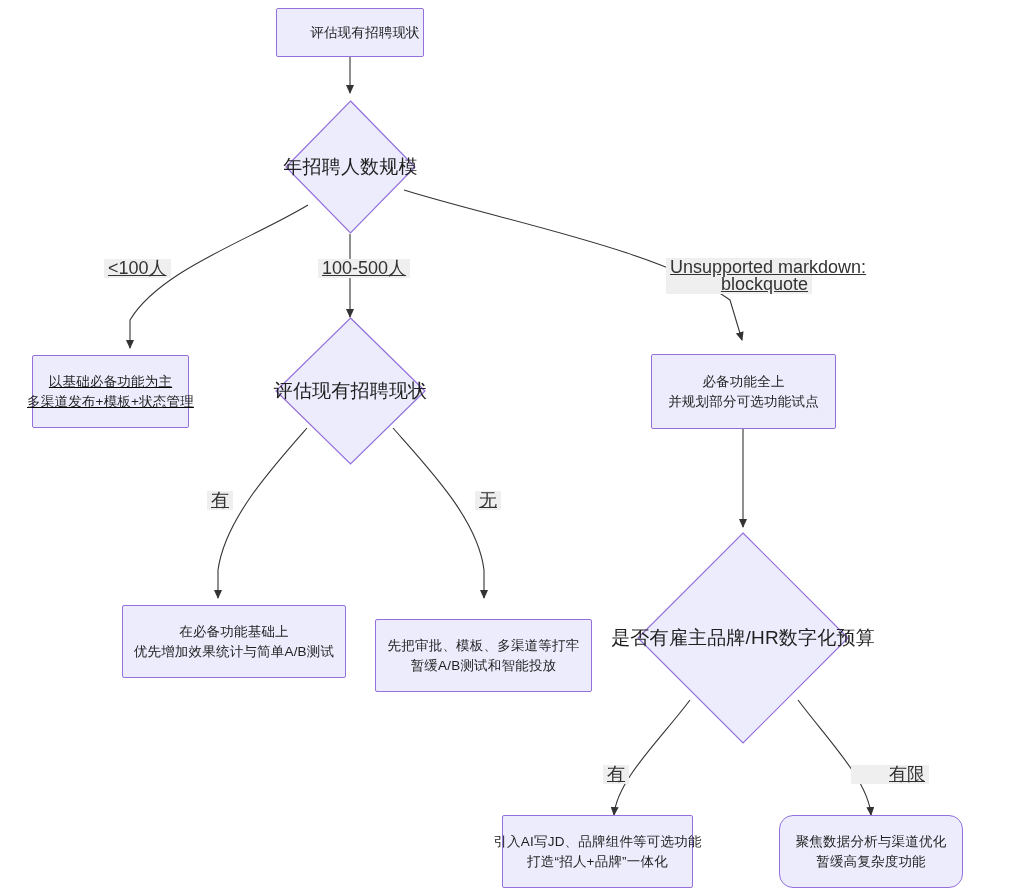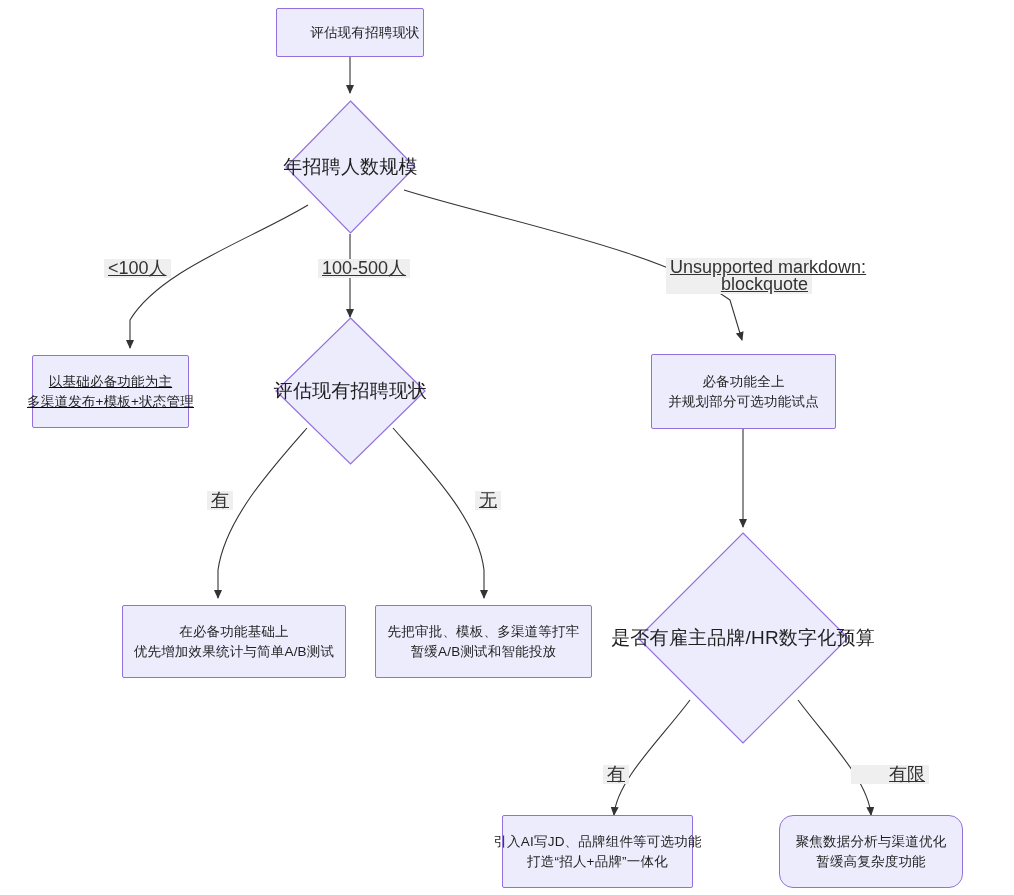--- a/index.html
+++ b/index.html
@@ -139,21 +139,21 @@
   <div class="node node-rect" style="left:651px; top:354px; width:185px; height:75px; flex-direction:column;align-items:center;">
     <span class="node-label">必备功能全上</span>
     <span class="node-label">并规划部分可选功能试点</span>
   </div>
 
   <div class="node node-rect" style="left:106px; top:605px; width:224px; height:73px; flex-direction:column;margin-left:16px;">
     <span class="node-label">在必备功能基础上</span>
     <span class="node-label">优先增加效果统计与简单A/B测试</span>
   </div>
 
-  <div class="node node-rect" style="left:375px; top:605px; width:217px; height:73px; flex-direction:column;">
+  <div class="node node-rect" style="left:375px; top:619px; width:217px; height:73px; flex-direction:column;">
     <span class="node-label">先把审批、模板、多渠道等打牢</span>
     <span class="node-label">暂缓A/B测试和智能投放</span>
   </div>
 
   <div class="node node-diamond" style="left:637px; top:532px; width:212px; height:212px;">
     <svg class="dia-shape" viewBox="0 0 212 212" preserveAspectRatio="none">
       <polygon points="106,1 211,106 106,211 1,106" fill="#ECECFD" stroke="#9370DB" stroke-width="1.2"></polygon>
     </svg>
     <span class="node-label">是否有雇主品牌/HR数字化预算</span>
   </div>

